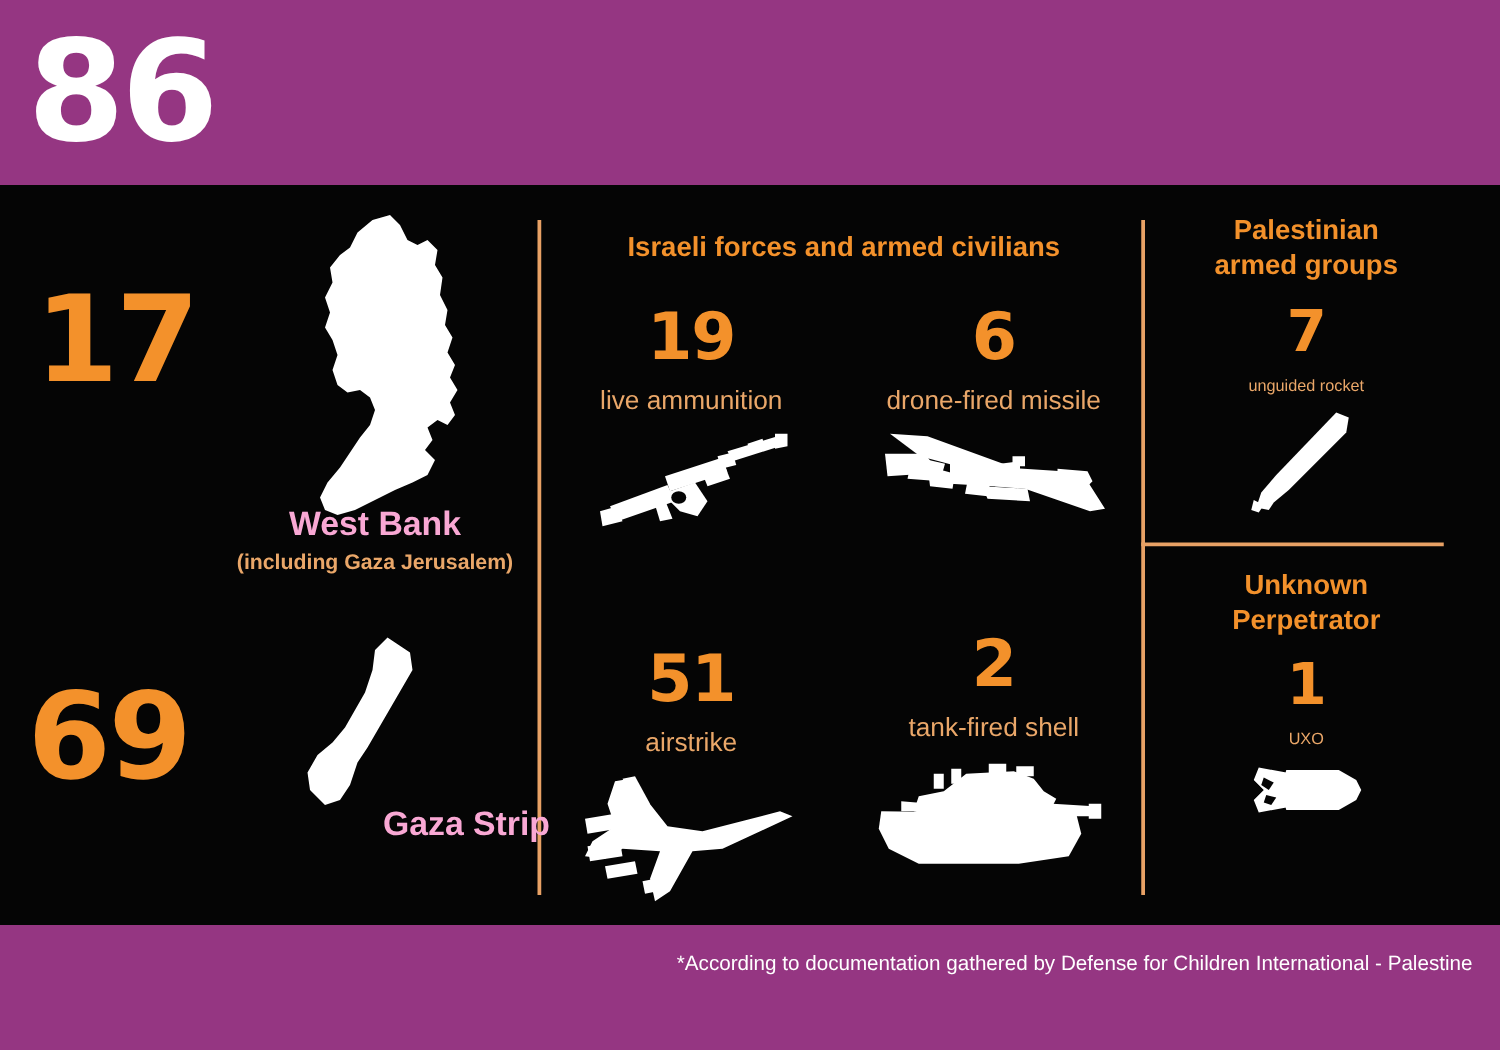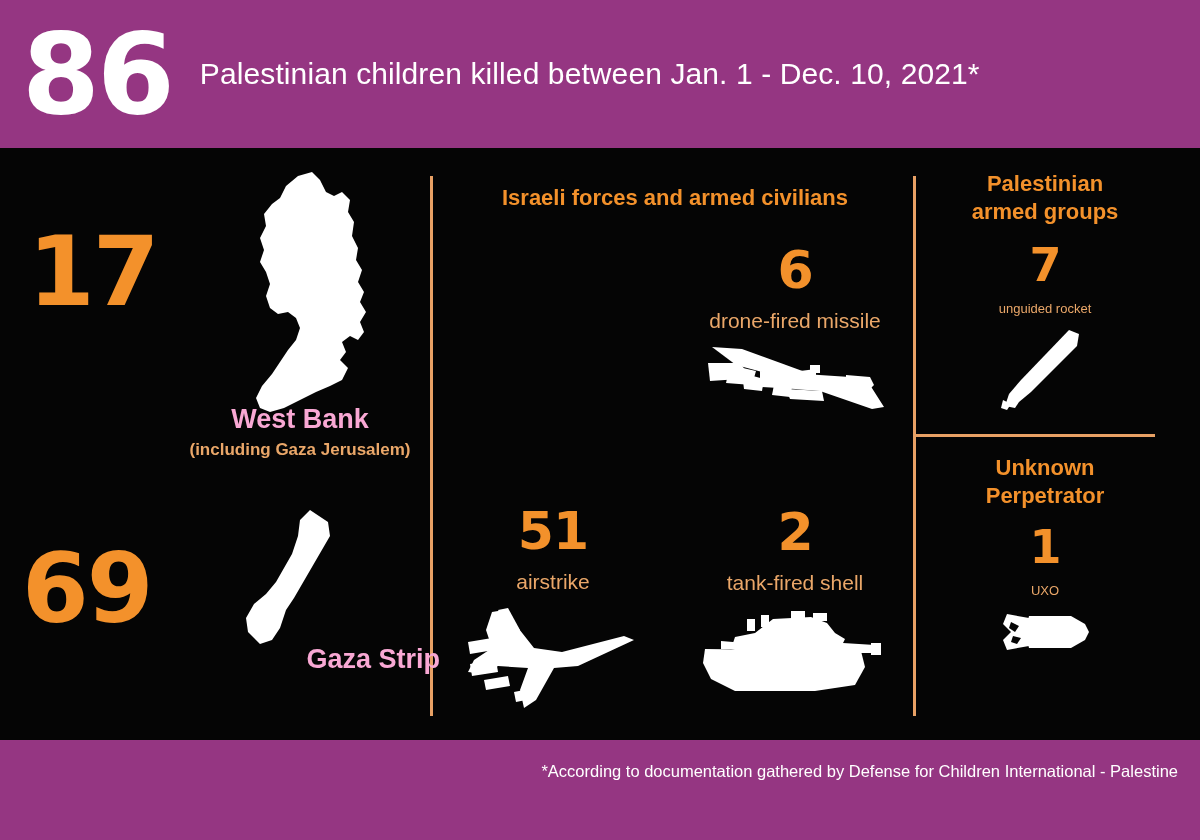--- a/index.html
+++ b/index.html
@@ -133,21 +133,20 @@
   .small .cell-number { font-size:46px; }
   .small .cell-label  { font-size:13px; }
 </style>
 </head>
 <body>
 
 <div class="poster">
 
   <div class="header">
     <div class="header-number">86</div>
-    <div class="header-title">Palestinian children killed between Jan. 1 - Dec. 10, 2021*</div>
   </div>
 
   <div class="body-area">
 
     <div class="divider-v" id="div-left"></div>
     <div class="divider-v" id="div-right"></div>
     <div class="divider-h" id="div-mid"></div>
 
     <div class="region-block">
       <div class="region-number" style="left:28px; top:76px;">17</div>
@@ -171,20 +170,41 @@
       <svg class="map-svg" style="left:232px; top:358px;" width="110" height="150" viewBox="0 0 110 150">
         <path fill="#ffffff" d="M78 4 L96 16 L98 30 L62 92 L54 104 L48 122 L40 134 L28 138 L16 126
           L14 112 L22 98 L34 88 L44 76 L60 48 L66 30 L68 14 Z"></path>
       </svg>
 
       <div class="region-label" style="left:140px; top:496px;text-align:right;">Gaza Strip</div>
     </div>
 
     <div class="col-title" style="left:460px; top:36px; width:430px;">Israeli forces and armed civilians</div>
 
+    <div class="cell" style="left:438px; top:96px; width:230px;">
+      <div class="cell-number">19</div>
+      <div class="cell-label">live ammunition</div>
+      <div class="cell-icon">
+        <svg width="166" height="80" viewBox="0 0 166 80">
+          <g fill="#ffffff">
+            <path d="M150 4 L160 4 L160 14 L150 16 Z"></path>
+            <path d="M112 18 L152 6 L154 14 L116 26 Z"></path>
+            <path d="M104 22 L116 19 L119 29 L107 32 Z"></path>
+            <path d="M62 38 L108 23 L112 35 L66 50 Z"></path>
+            <path d="M66 50 L86 43 L96 58 L88 70 L74 66 L62 54 Z"></path>
+            <path d="M18 62 L64 45 L70 58 L24 74 Z"></path>
+            <path d="M10 66 L24 62 L28 74 L12 78 Z"></path>
+            <path d="M52 54 L60 52 L68 72 L58 74 Z"></path>
+            <path d="M92 36 L110 30 L114 40 L96 46 Z"></path>
+            <path d="M128 12 L140 8 L142 15 L130 19 Z"></path>
+            <ellipse cx="73" cy="55" rx="6" ry="5" fill="#050505"></ellipse>
+          </g>
+        </svg>
+      </div>
+    </div>
 
     <div class="cell" style="left:680px; top:96px; width:230px;">
       <div class="cell-number">6</div>
       <div class="cell-label">drone-fired missile</div>
       <div class="cell-icon">
         <svg width="190" height="80" viewBox="0 0 190 80">
           <g fill="#ffffff">
             <path d="M12 4 L42 6 L108 30 L104 40 L36 22 Z"></path>
             <path d="M60 28 L150 34 L166 40 L162 50 L60 44 Z"></path>
             <path d="M146 32 L170 34 L174 42 L168 48 L146 46 Z"></path>
@@ -194,21 +214,21 @@
             <path d="M42 30 L64 36 L62 48 L44 46 Z"></path>
             <path d="M100 28 L116 26 L116 34 L100 34 Z"></path>
             <path d="M110 22 L120 22 L120 30 L110 30 Z"></path>
             <path d="M86 46 L122 48 L124 58 L90 56 Z"></path>
             <path d="M74 42 L92 44 L90 54 L72 52 Z"></path>
           </g>
         </svg>
       </div>
     </div>
 
-    <div class="cell" style="left:438px; top:357px; width:230px;">
+    <div class="cell" style="left:438px; top:370px; width:230px;">
       <div class="cell-number">51</div>
       <div class="cell-label">airstrike</div>
       <div class="cell-icon">
         <svg width="190" height="108" viewBox="0 0 190 108">
           <g fill="#ffffff">
             <path d="M34 8 L46 6 L76 44 L104 48 L166 32 L176 36 L120 62 L96 64 L78 96 L66 104 L62 86 L70 64 L40 62 L26 70 L10 68 L16 56 L34 44 L28 26 Z"></path>
             <path d="M10 38 L34 34 L36 46 L12 50 Z"></path>
             <path d="M12 60 L38 56 L40 68 L14 72 Z"></path>
             <path d="M26 76 L50 72 L52 82 L28 86 Z"></path>
             <path d="M56 88 L76 84 L78 94 L58 98 Z"></path>

